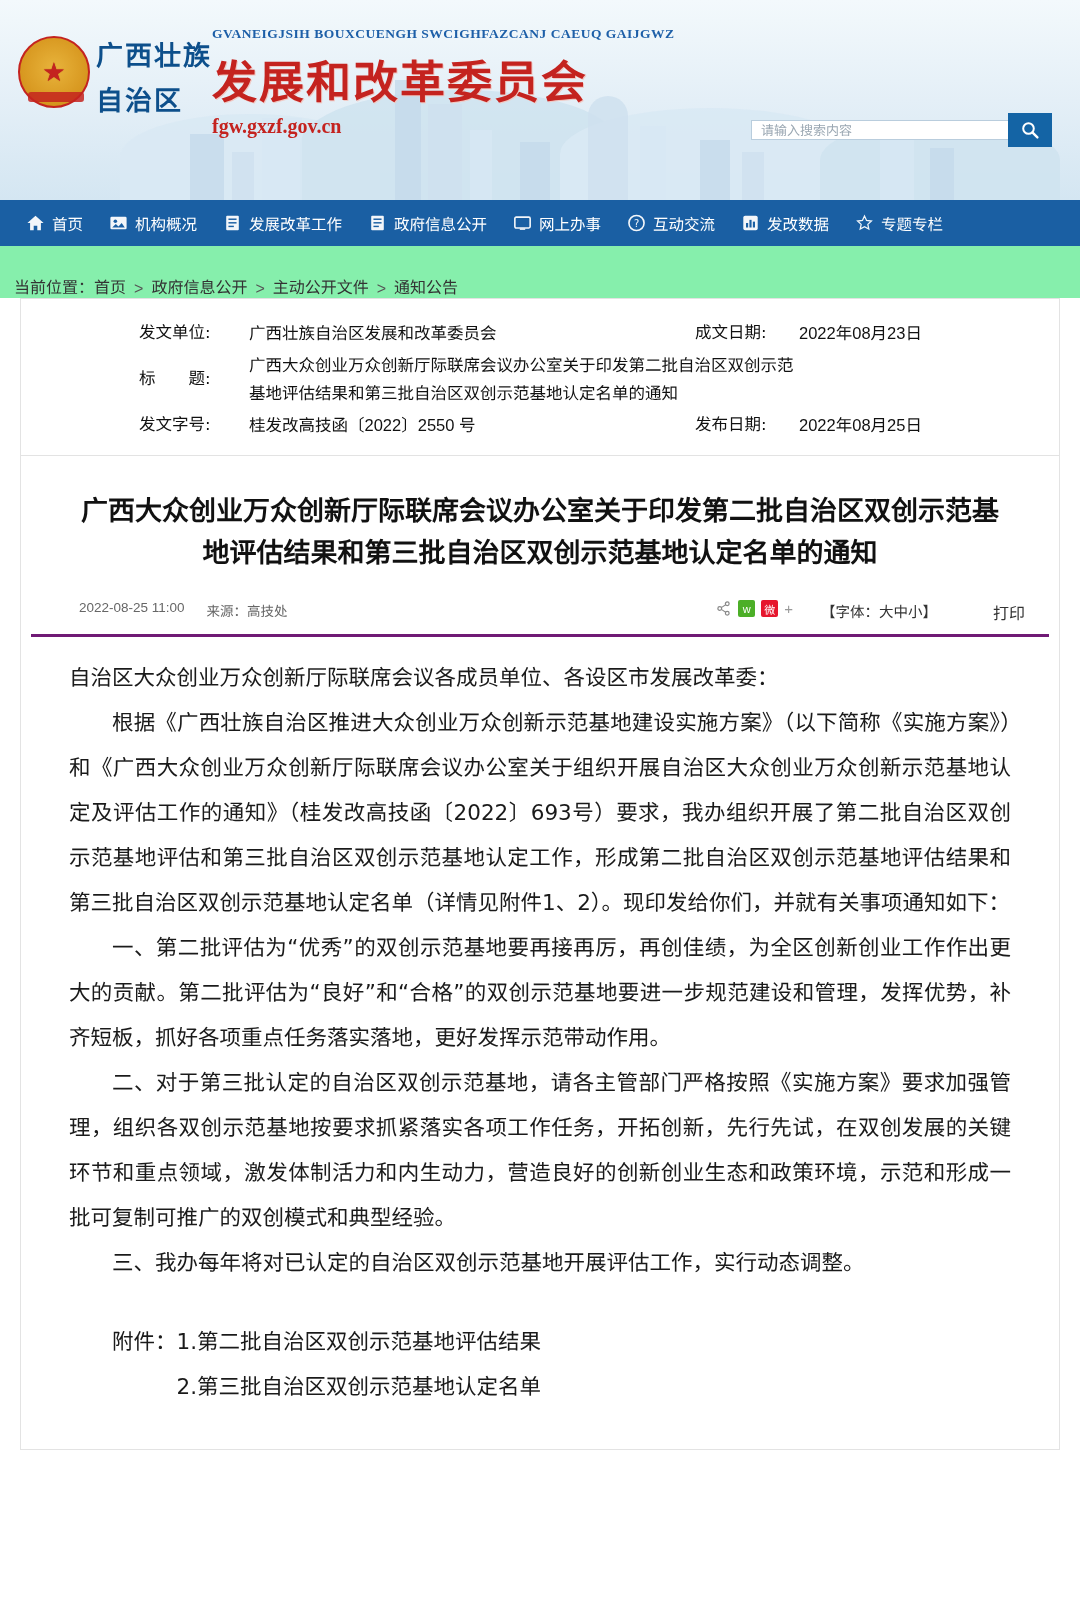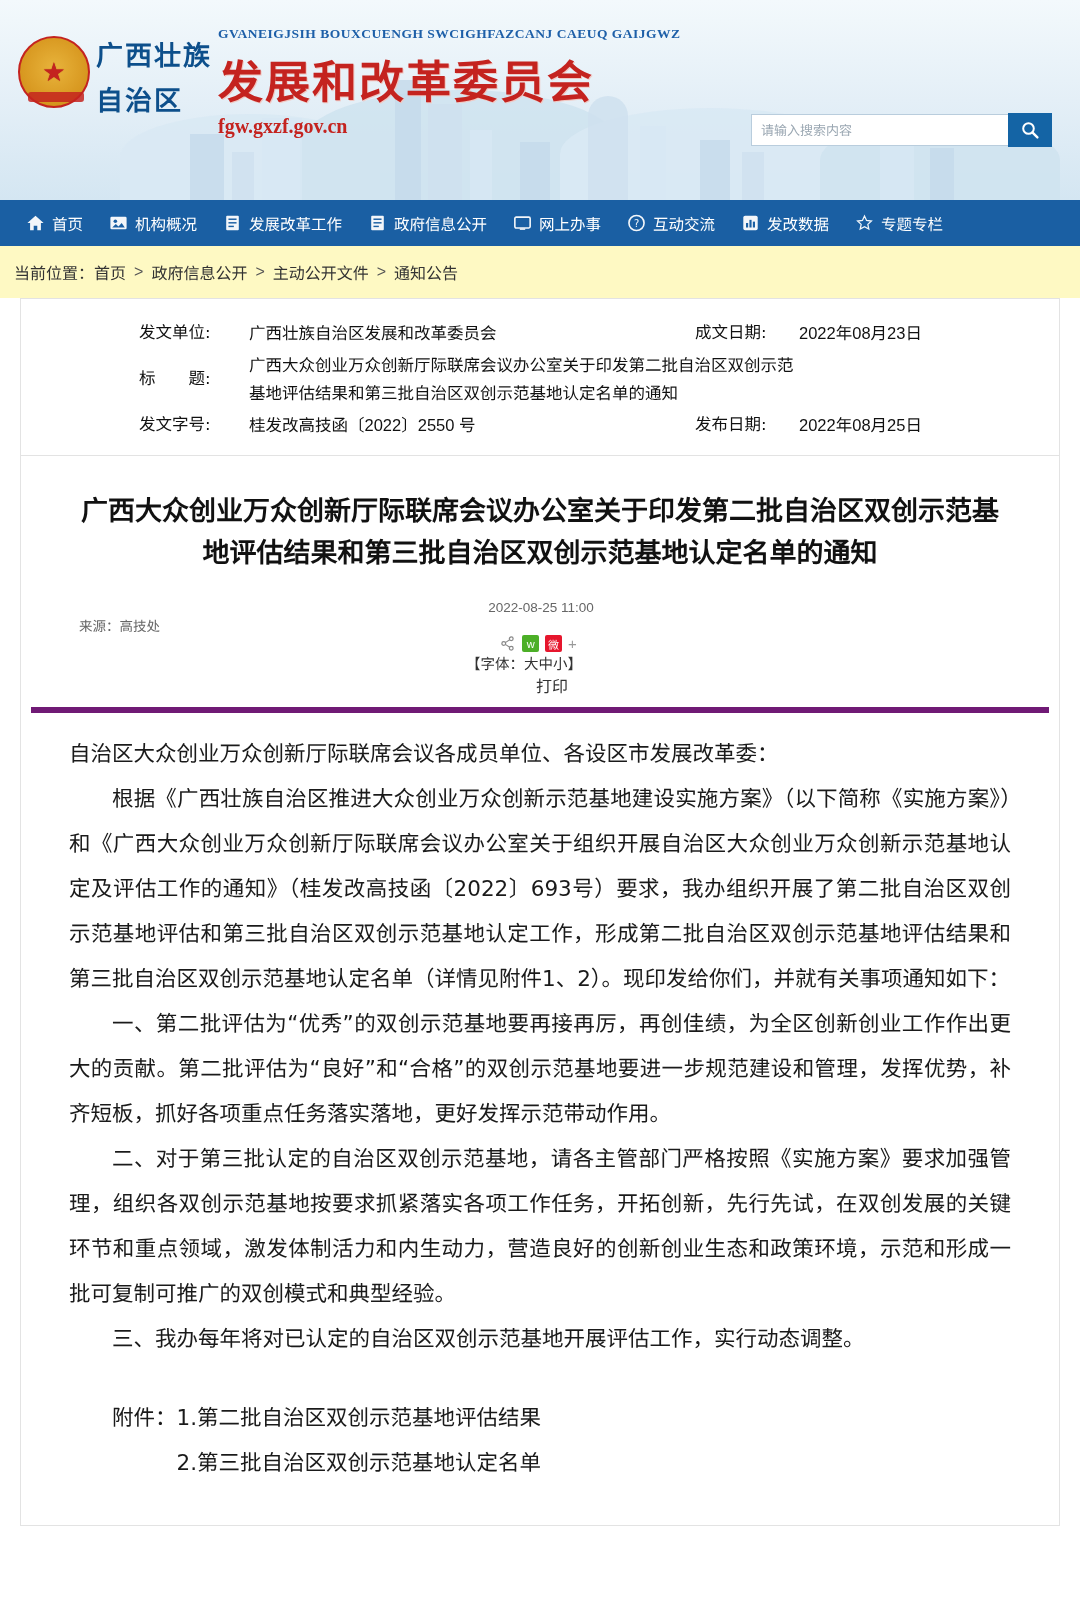--- a/index.html
+++ b/index.html
@@ -54,42 +54,42 @@
   }
 
   .gx-name {
     position: absolute; left: 96px; top: 34px;
     font-family: "DejaVu Sans", "Liberation Sans", sans-serif;
     color: #0d4f8b; font-weight: bold;
   }
   .gx-name .l1 { font-size: 27px; letter-spacing: 2px; }
   .gx-name .l2 { font-size: 27px; letter-spacing: 2px; margin-top: 6px; }
 
-  .title-block { position:absolute; left: 218px; top: 26px; }
+  .title-block { position:absolute; left: 212px; top: 26px; }
   .title-pinyin {
     font-size: 13.5px; color: #1d5fa8; letter-spacing: .5px; font-weight: bold;
     font-family: "Liberation Serif", serif;
   }
   .title-main {
     font-size: 45px; color: #c4231f; font-weight: bold;
     letter-spacing: 2px; margin-top: 4px;
     font-family: Liberation Sans, sans-serif;
     text-shadow: 1px 1px 0 #f0c9c4;
   }
   .title-url {
     font-size: 20px; color: #c4231f; margin-top: 4px; font-weight: bold;
     font-family: "Liberation Serif", serif;
   }
 
   .search-box {
     position: absolute; right: 28px; top: 113px;
     display: flex; align-items: center;
   }
   .search-input {
-    width: 258px; height: 32px;
+    width: 258px; height: 20px;
     border: 1px solid #b9cddd; background: #fff;
     font-size: 13px; color: #333; padding: 0 9px;
     outline: none;
   }
   .search-input::placeholder { color:#9aa7b2; }
   .search-btn {
     width: 44px; height: 34px; margin-left: -1px;
     background: #1464a5; border: 1px solid #1464a5;
     display:flex; align-items:center; justify-content:center;
     cursor: pointer;
@@ -110,23 +110,23 @@
     white-space: nowrap; cursor: pointer;
   }
   .nav-ico {
     width: 19px; height: 18px; display:inline-block;
     opacity: .95;
   }
   .nav-ico svg { display:block; }
 
   
   .crumb {
-    height: 52px; display:flex; align-items:center;
+    height: 52px; display:flex; align-items:flex-end;
     padding-left: 14px; font-size: 16px; color: #333;
-    background: #fef9c3;
+    background: #86efac;
   }
   .crumb a { color:#333; text-decoration:none; }
   .crumb .sep { margin: 0 8px; color:#555; }
 
   
   .card {
     width: 1040px; margin: 0 auto;
     border: 1px solid #e3e3e3;
     background: #fff;
   }
@@ -152,26 +152,25 @@
   }
   .meta-val2 { flex: none; color:#111; }
 
   .doc-title {
     font-size: 27px; line-height: 42px; font-weight: bold;
     text-align: center; color: #111;
     padding: 34px 58px 26px 58px;
     font-family: "DejaVu Sans", "Liberation Sans", sans-serif;
   }
   .subbar {
-    display: flex; align-items: center;
+    display: flex; align-items: flex-start;
     font-size: 13.5px; color: #666;
     padding: 0 24px 10px 48px;
-    border-bottom: 6px solid #701a75;
+    border-bottom: 3px solid #701a75;
     margin: 0 10px;
-    flex-direction: column;
   }
   .subbar .date { margin-right: 22px; }
   .subbar .src { margin-right: auto; }
   .share { display:flex; align-items:center; gap:6px; margin-right: 28px; }
   .share .sicon {
     width: 17px; height: 17px; border-radius: 2px;
     display:inline-flex; align-items:center; justify-content:center;
     font-size: 11px; color:#fff;
   }
   .share .s-share { background: none; color:#888; }

